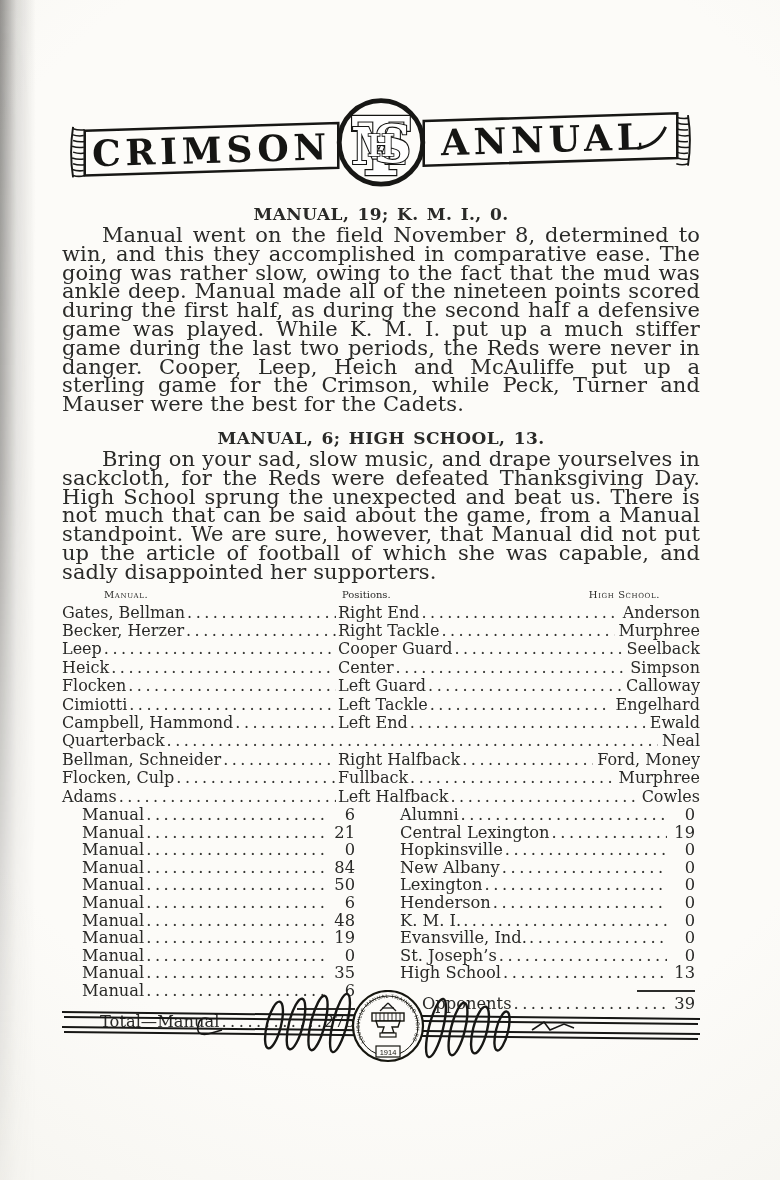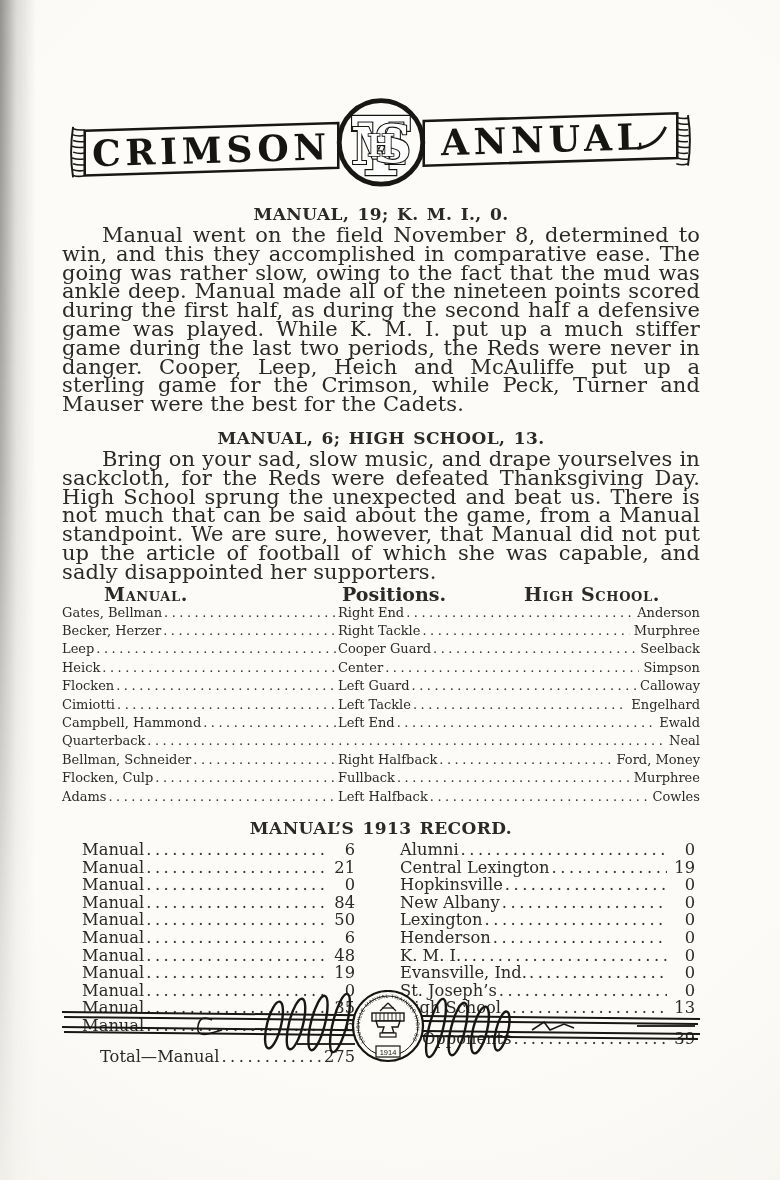--- a/index.html
+++ b/index.html
@@ -39,26 +39,26 @@
   p.bodytext{
     margin:2px 0 0;font-size:21px;line-height:18.8px;
     text-align:justify;text-indent:40px;letter-spacing:.1px;
   }
   p.intro{margin:1px 0 0;font-size:16.3px;line-height:19px;text-indent:40px;}
   
   .dots{flex:1 1 20px;overflow:hidden;white-space:nowrap;margin:0 2px;color:#33332f;min-width:8px;}
   .dots::after{content:"..................................................................................";letter-spacing:3.5px;}
   .nm,.pos,.opp,.score{white-space:nowrap;flex:0 0 auto;}
   
-  .lu-head{display:flex;font-size:19px;margin-top:3px;line-height:19px;font-weight:bold;}
+  .lu-head{display:flex;font-size:10px;margin-top:3px;line-height:19px;}
   .sc{font-variant:small-caps;letter-spacing:.6px;}
   .lu-h1{width:276px;padding-left:42px;box-sizing:border-box;}
   .lu-h2{padding-left:4px;}
   .lu-h3{margin-left:auto;padding-right:40px;}
-  .lu-row{display:flex;align-items:baseline;font-size:13px;line-height:18.4px;justify-content:space-between;}
+  .lu-row{display:flex;align-items:baseline;font-size:16px;line-height:18.4px;justify-content:space-between;}
   .lu-left{display:flex;align-items:baseline;width:276px;flex:0 0 276px;}
   .opp{margin-left:2px;}
   
   .rec-title{margin:12px 0 3px;}
   .rec-cols{display:flex;}
   .rec-col-l{width:293px;padding-left:20px;box-sizing:border-box;}
   .rec-col-r{width:295px;margin-left:45px;}
   .rec-row{display:flex;align-items:baseline;font-size:16.3px;line-height:17.6px;}
   .score{min-width:26px;text-align:right;}
   .sum-rule{border-top:2px solid #2c2c2a;width:58px;margin:8px 0 3px auto;}
@@ -225,21 +225,20 @@
           <span class="lu-left">
             <span class="nm">Adams</span>
             <span class="dots"></span>
           </span>
           <span class="pos">Left Halfback</span>
           <span class="dots"></span>
           <span class="opp">Cowles</span>
         </div>
     </div>
 
-    <h2 class="rec-title">MANUAL’S 1913 RECORD.</h2>
     <div class="rec-cols">
       <div class="rec-col rec-col-l">
         <div class="rec-row">
             <span class="nm">Manual</span>
             <span class="dots"></span>
             <span class="score">6</span>
           </div>
         <div class="rec-row">
             <span class="nm">Manual</span>
             <span class="dots"></span>

